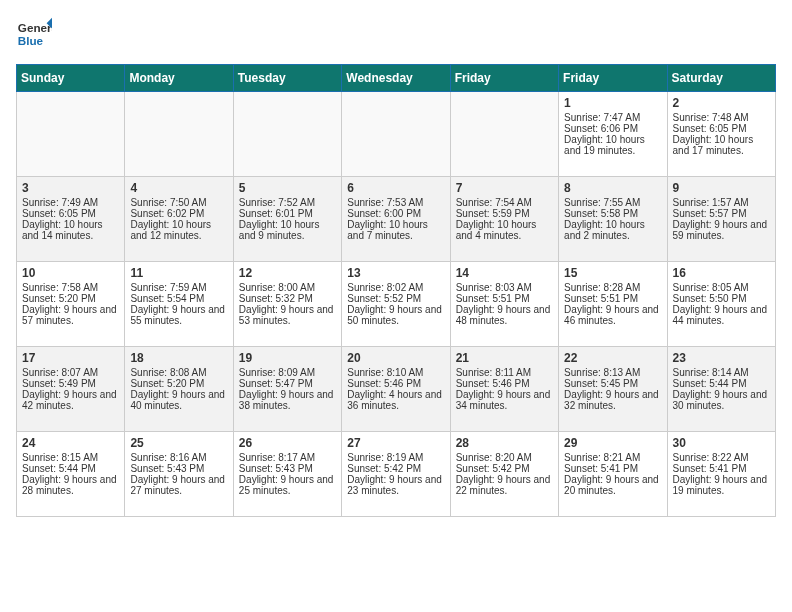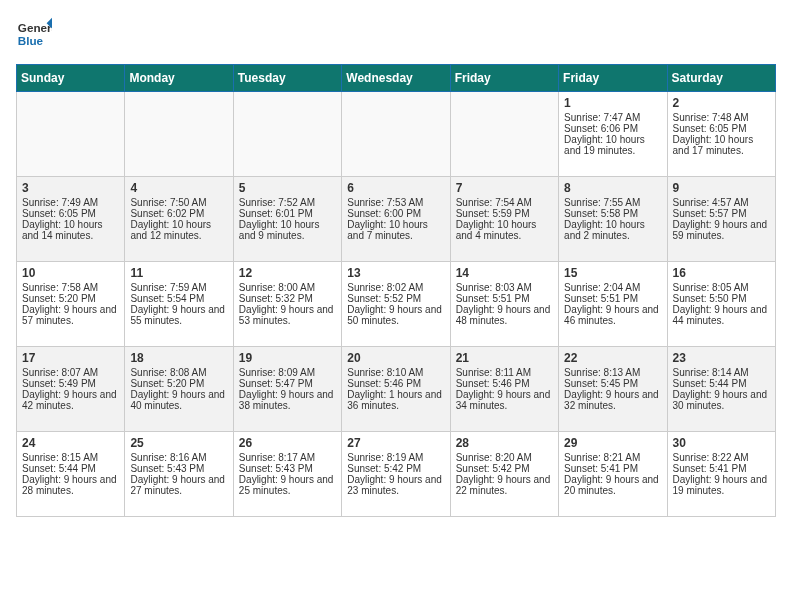--- a/index.html
+++ b/index.html
@@ -152,21 +152,21 @@
           <div>Daylight: 10 hours and 4 minutes.</div>
         </td>
         <td>
           <span class="day-number">8</span>
           <div>Sunrise: 7:55 AM</div>
           <div>Sunset: 5:58 PM</div>
           <div>Daylight: 10 hours and 2 minutes.</div>
         </td>
         <td>
           <span class="day-number">9</span>
-          <div>Sunrise: 4:57 AM</div>
+          <div>Sunrise: 1:57 AM</div>
           <div>Sunset: 5:57 PM</div>
           <div>Daylight: 9 hours and 59 minutes.</div>
         </td>
       </tr>
       <tr>
         <td>
           <span class="day-number">10</span>
           <div>Sunrise: 7:58 AM</div>
           <div>Sunset: 5:20 PM</div>
           <div>Daylight: 9 hours and 57 minutes.</div>
@@ -190,21 +190,21 @@
           <div>Daylight: 9 hours and 50 minutes.</div>
         </td>
         <td>
           <span class="day-number">14</span>
           <div>Sunrise: 8:03 AM</div>
           <div>Sunset: 5:51 PM</div>
           <div>Daylight: 9 hours and 48 minutes.</div>
         </td>
         <td>
           <span class="day-number">15</span>
-          <div>Sunrise: 2:04 AM</div>
+          <div>Sunrise: 8:28 AM</div>
           <div>Sunset: 5:51 PM</div>
           <div>Daylight: 9 hours and 46 minutes.</div>
         </td>
         <td>
           <span class="day-number">16</span>
           <div>Sunrise: 8:05 AM</div>
           <div>Sunset: 5:50 PM</div>
           <div>Daylight: 9 hours and 44 minutes.</div>
         </td>
       </tr>
@@ -224,21 +224,21 @@
         <td>
           <span class="day-number">19</span>
           <div>Sunrise: 8:09 AM</div>
           <div>Sunset: 5:47 PM</div>
           <div>Daylight: 9 hours and 38 minutes.</div>
         </td>
         <td>
           <span class="day-number">20</span>
           <div>Sunrise: 8:10 AM</div>
           <div>Sunset: 5:46 PM</div>
-          <div>Daylight: 1 hours and 36 minutes.</div>
+          <div>Daylight: 4 hours and 36 minutes.</div>
         </td>
         <td>
           <span class="day-number">21</span>
           <div>Sunrise: 8:11 AM</div>
           <div>Sunset: 5:46 PM</div>
           <div>Daylight: 9 hours and 34 minutes.</div>
         </td>
         <td>
           <span class="day-number">22</span>
           <div>Sunrise: 8:13 AM</div>

